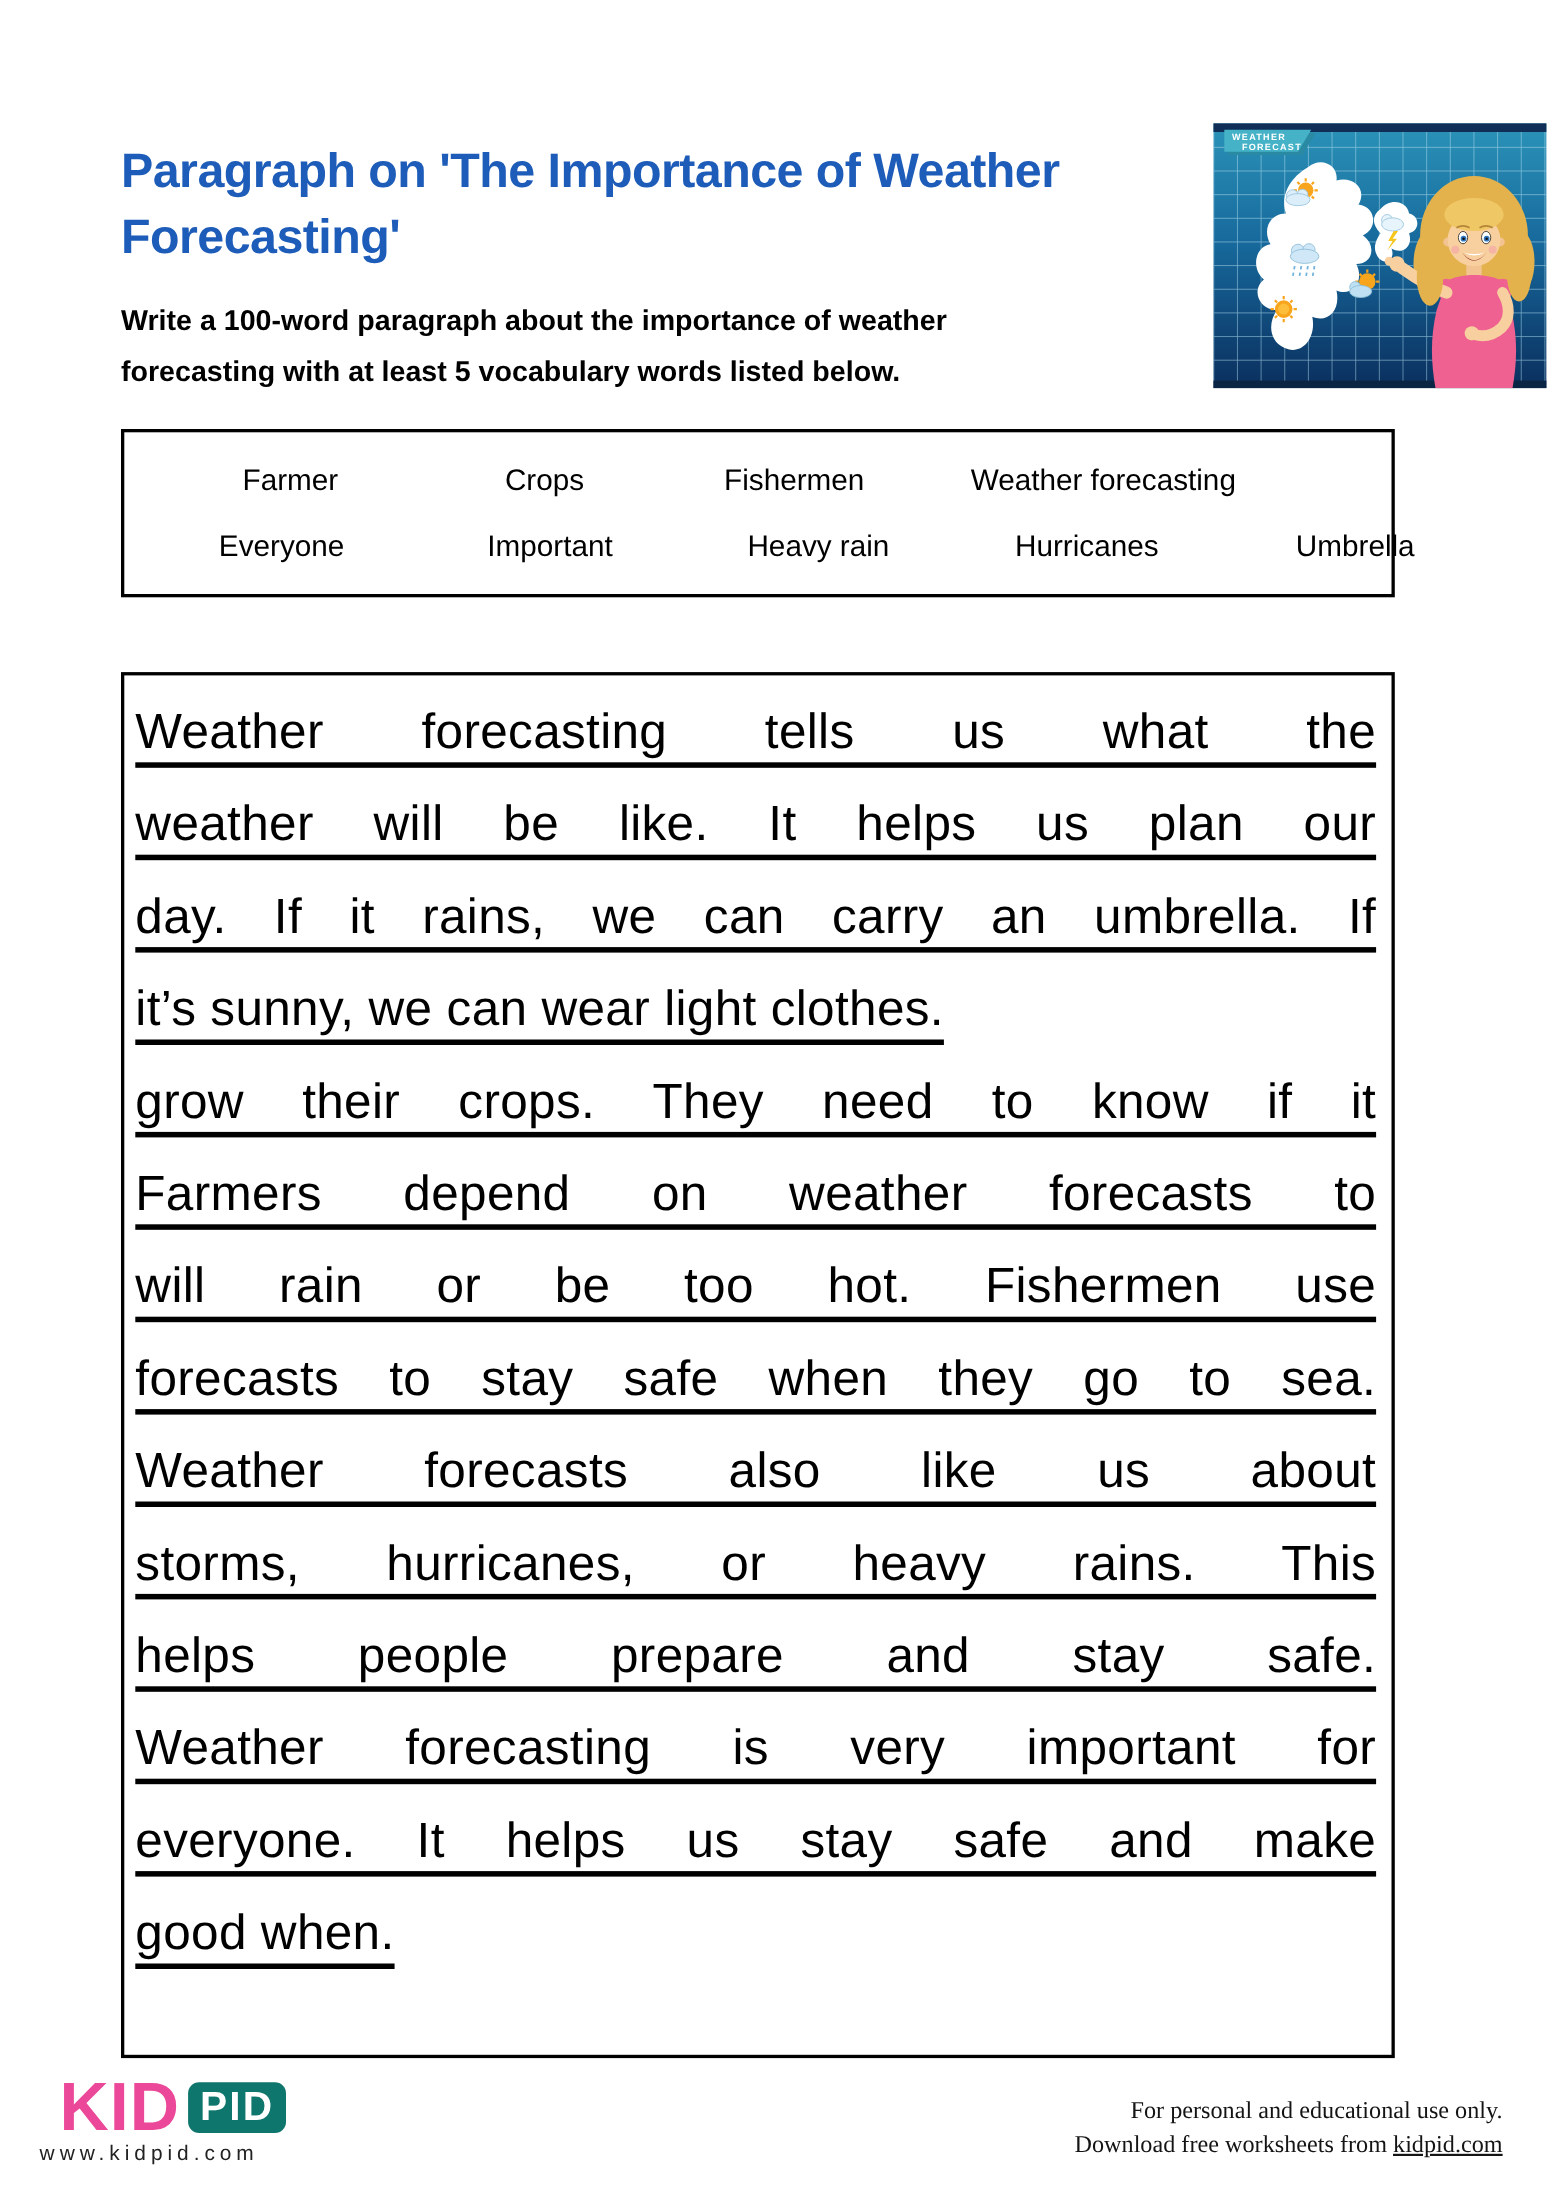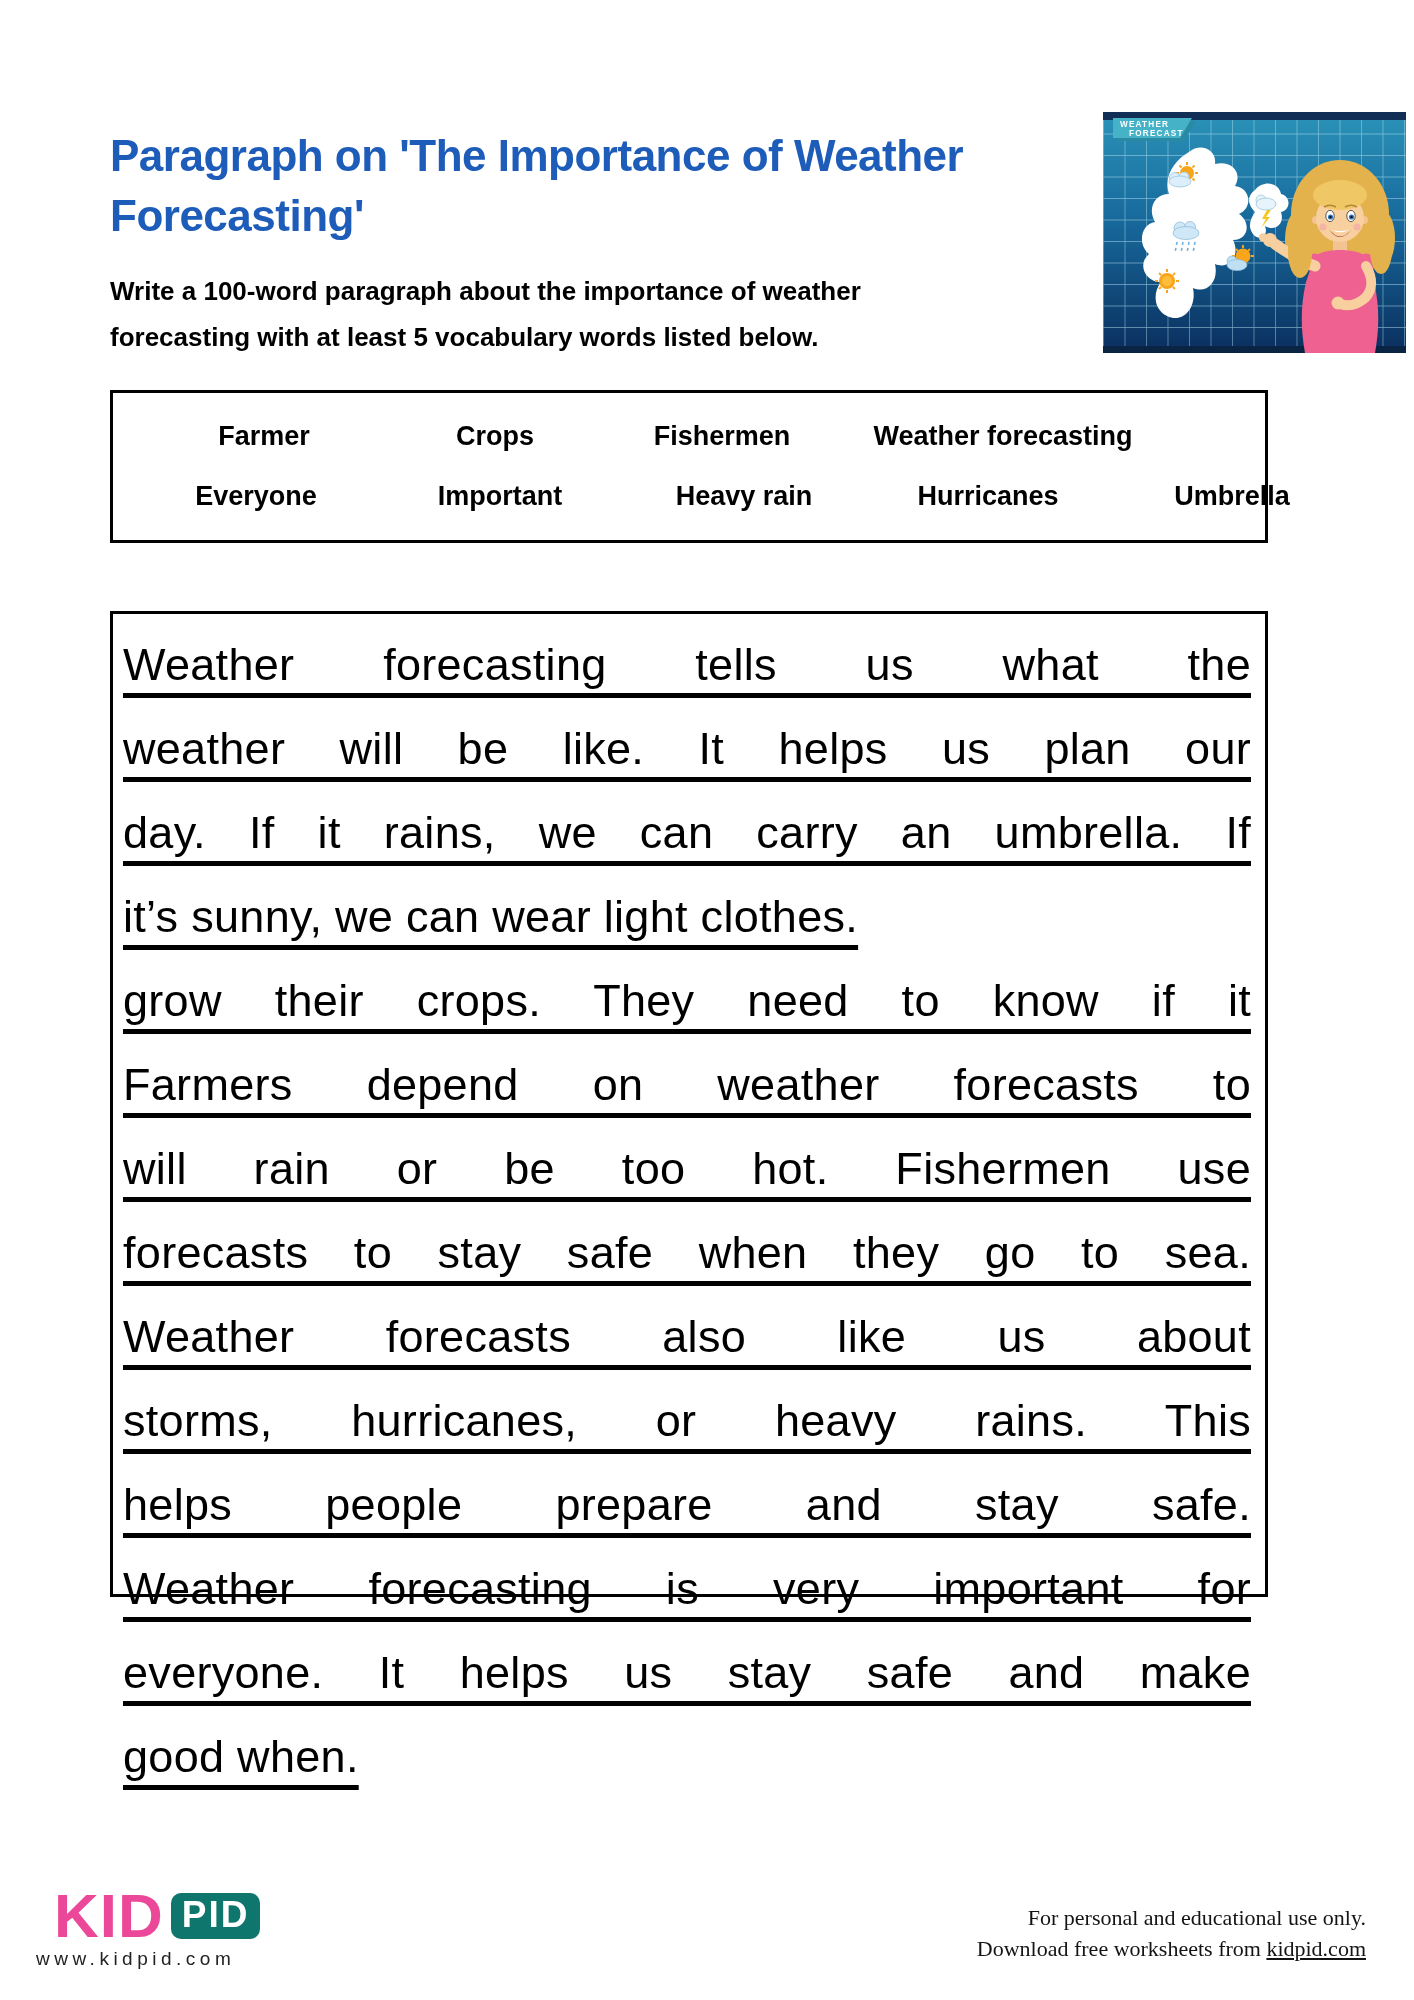--- a/index.html
+++ b/index.html
@@ -21,28 +21,28 @@
 
   
   .illustration { position:absolute; left:1103px; top:112px; width:274px; height:241px; }
 
   
   .vocab-box {
     position:absolute; left:110px; top:390px; width:1158px; height:153px;
     border:3.5px solid #000; box-sizing:border-box;
     display:flex; flex-direction:column; justify-content:space-evenly;
   }
-  .vocab-row { display:grid; font-weight:700; font-size:27px; color:#000; }
+  .vocab-row { display:grid; font-weight:400; font-size:27px; color:#000; }
   .vocab-row1 { grid-template-columns:240px 222px 232px 330px; padding-left:31px; }
   .vocab-row2 { grid-template-columns:repeat(5, 224px); padding-left:31px;gap:20px; }
   .vocab-word { text-align:center; white-space:nowrap; }
 
   
   .para-box {
-    position:absolute; left:110px; top:611px; width:1158px; height:986px;
+    position:absolute; left:110px; top:611px; width:1158px; height:1260px;
     border:3.5px solid #000; box-sizing:border-box;
     padding:9px 14px 0 10px;
   }
   .para-line {
     height:84px; line-height:84px; font-size:45px; color:#000;
     text-align:justify; text-align-last:justify;
     text-decoration:underline; text-decoration-thickness:4.5px;
     text-underline-offset:13px; text-decoration-color:#000;
     letter-spacing:0.3px; white-space:normal; overflow:visible;
   }

